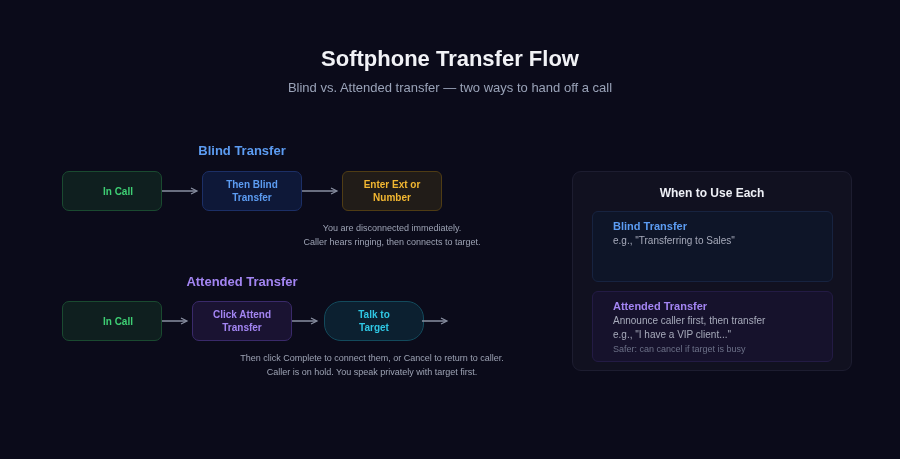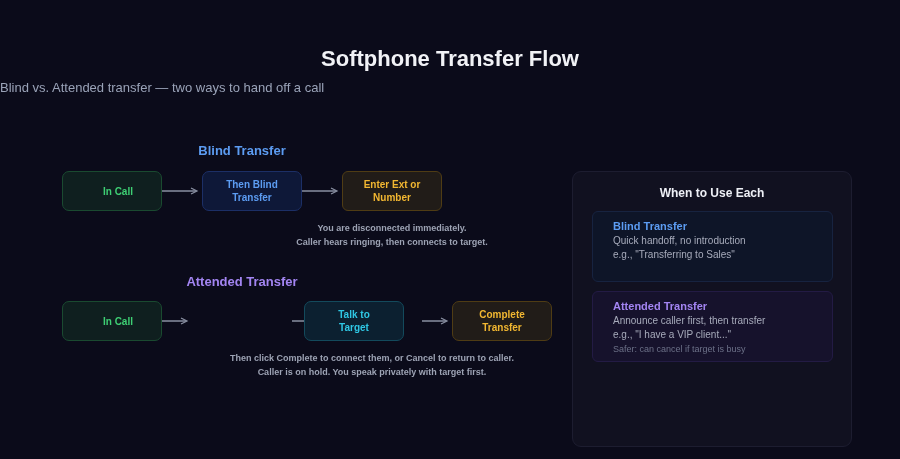--- a/index.html
+++ b/index.html
@@ -11,21 +11,21 @@
     }
     .canvas { position: relative; width: 900px; height: 459px; }
 
     .title {
       position: absolute; left: 0; top: 46px; width: 900px;
       text-align: center; font-size: 22px; font-weight: bold;
       color: #f1f2f6;
     }
     .subtitle {
       position: absolute; left: 0; top: 80px; width: 900px;
-      text-align: left; font-size: 13px; color: #9aa3b8;
+      text-align: center; font-size: 13px; color: #9aa3b8;
     }
 
     .section-label {
       position: absolute; font-size: 13px; font-weight: bold;
       text-align: center;
     }
 
     .node {
       position: absolute; width: 100px; height: 40px;
       border-radius: 7px; border: 1px solid;
@@ -39,26 +39,26 @@
     .node.purple { background: #1a1332; border-color: #3a2a6a; color: #a385f2; }
     .node.cyan   { background: #0c2030; border-color: #134a5c; color: #2fc7e4; }
 
     .arrow {
       position: absolute; height: 10px;
     }
     .arrow svg { display: block; }
 
     .note {
       position: absolute; text-align: center;
-      font-size: 9px; line-height: 14px; color: #9da3b4; font-weight: bold;
+      font-size: 9px; line-height: 14px; color: #9da3b4;
     }
 
     .panel {
       position: absolute; left: 572px; top: 171px;
-      width: 280px; height: 276px;
+      width: 280px; height: 200px;
       background: #111120; border: 1px solid #1d1d30;
       border-radius: 9px;
     }
     .panel-title {
       position: absolute; left: 0; top: 14px; width: 100%;
       text-align: center; font-size: 12px; font-weight: bold; color: #eef0f6;
     }
     .card {
       position: absolute; left: 19px; width: 241px; height: 71px;
       border-radius: 6px; border: 1px solid;
@@ -114,50 +114,49 @@
 
   <div class="node green" style="left:62px; top:301px;">
     <span>In Call</span>
   </div>
   <div class="arrow" style="left:162px; top:316px; width:30px;">
     <svg width="30" height="10">
         <line x1="0" y1="5" x2="24" y2="5" stroke="#8a90a2" stroke-width="1.5"></line>
         <path d="M19 2 L25 5 L19 8" fill="none" stroke="#8a90a2" stroke-width="1.2"></path>
       </svg>
   </div>
+  <div class="node purple" style="left:192px; top:301px;">
+    <span style="width:70px">Click Attend Transfer</span>
+  </div>
   <div class="arrow" style="left:292px; top:316px; width:30px;">
     <svg width="30" height="10">
         <line x1="0" y1="5" x2="24" y2="5" stroke="#8a90a2" stroke-width="1.5"></line>
         <path d="M19 2 L25 5 L19 8" fill="none" stroke="#8a90a2" stroke-width="1.2"></path>
       </svg>
   </div>
-  <div class="node cyan" style="left:304px; top:301px;">
+  <div class="node cyan" style="left:324px; top:301px;border-radius:17px;">
     <span style="width:45px">Talk to Target</span>
   </div>
   <div class="arrow" style="left:422px; top:316px; width:30px;">
     <svg width="30" height="10">
         <line x1="0" y1="5" x2="24" y2="5" stroke="#8a90a2" stroke-width="1.5"></line>
         <path d="M19 2 L25 5 L19 8" fill="none" stroke="#8a90a2" stroke-width="1.2"></path>
       </svg>
-  </div>
-  <div class="node amber" style="left:452px; top:301px;">
-    <span style="width:55px">Complete Transfer</span>
   </div>
 
   <div class="note" style="left:172px; top:351px; width:400px;">
     <div>Then click Complete to connect them, or Cancel to return to caller.</div>
     <div>Caller is on hold. You speak privately with target first.</div>
   </div>
 
   <div class="panel">
     <div class="panel-title">When to Use Each</div>
 
     <div class="card blue">
       <div class="card-head">Blind Transfer</div>
-      <div class="card-line">Quick handoff, no introduction</div>
       <div class="card-line">e.g., "Transferring to Sales"</div>
     </div>
 
     <div class="card purple">
       <div class="card-head">Attended Transfer</div>
       <div class="card-line">Announce caller first, then transfer</div>
       <div class="card-line">e.g., "I have a VIP client..."</div>
       <div class="card-note">Safer: can cancel if target is busy</div>
     </div>
   </div>

